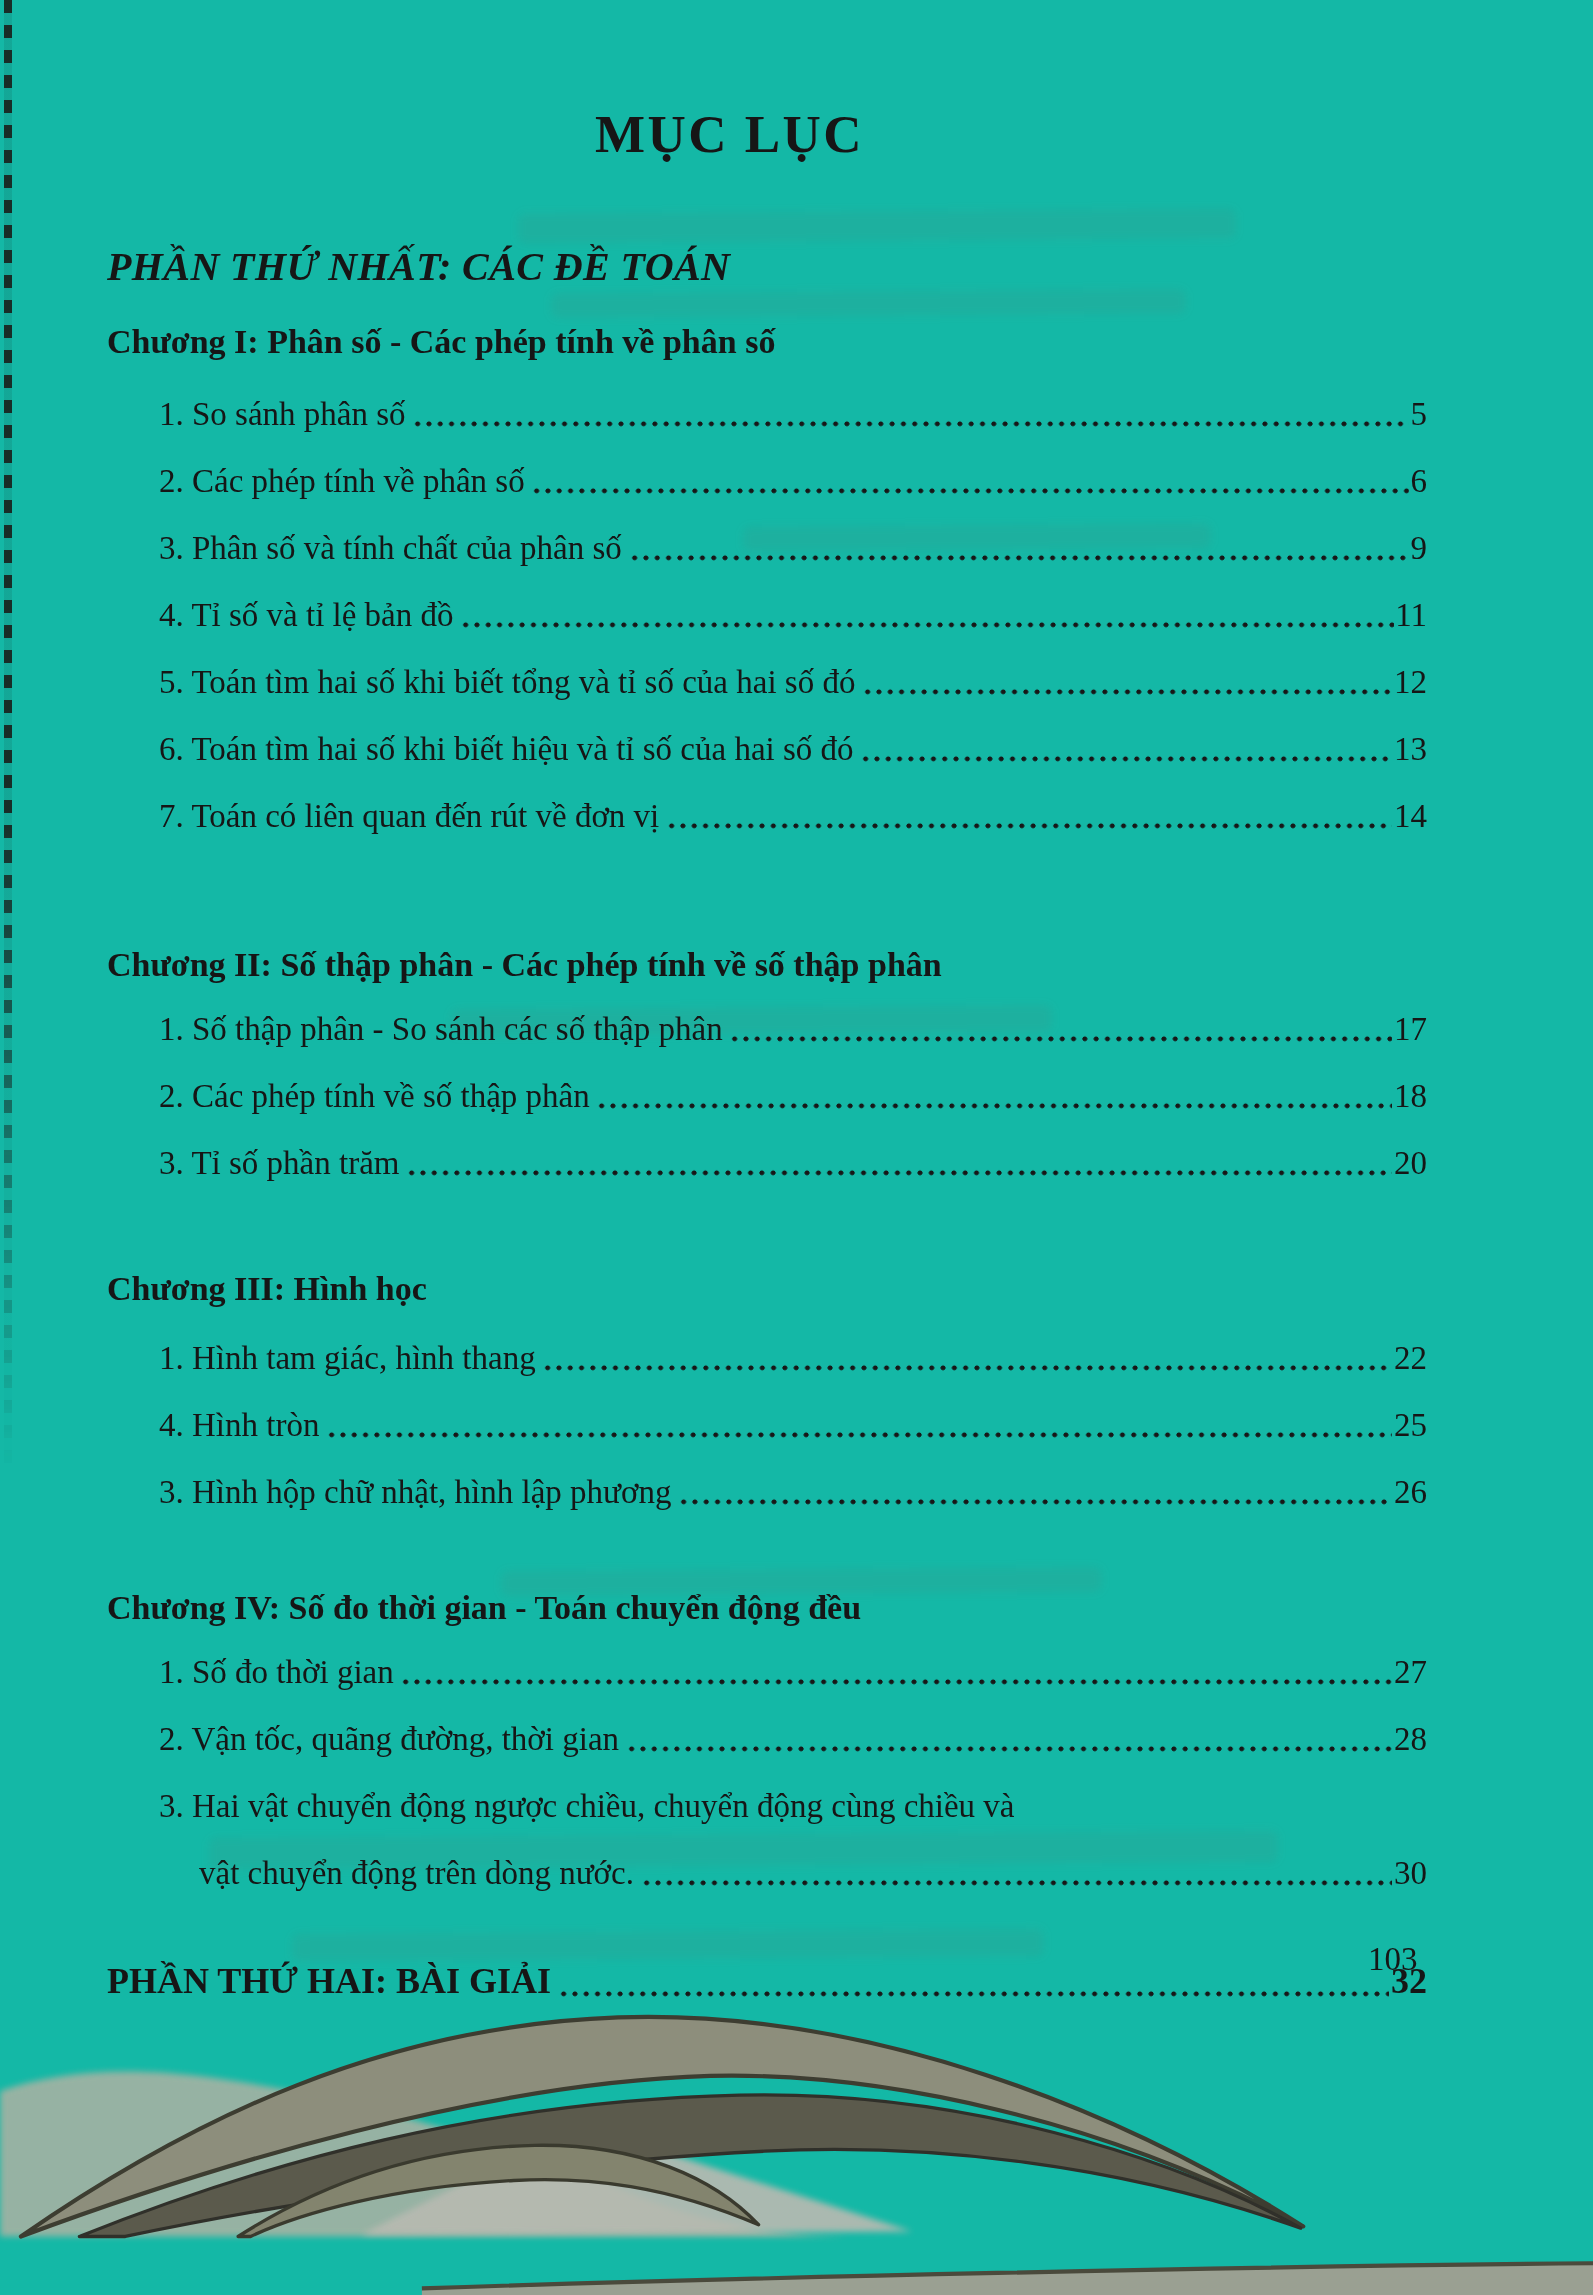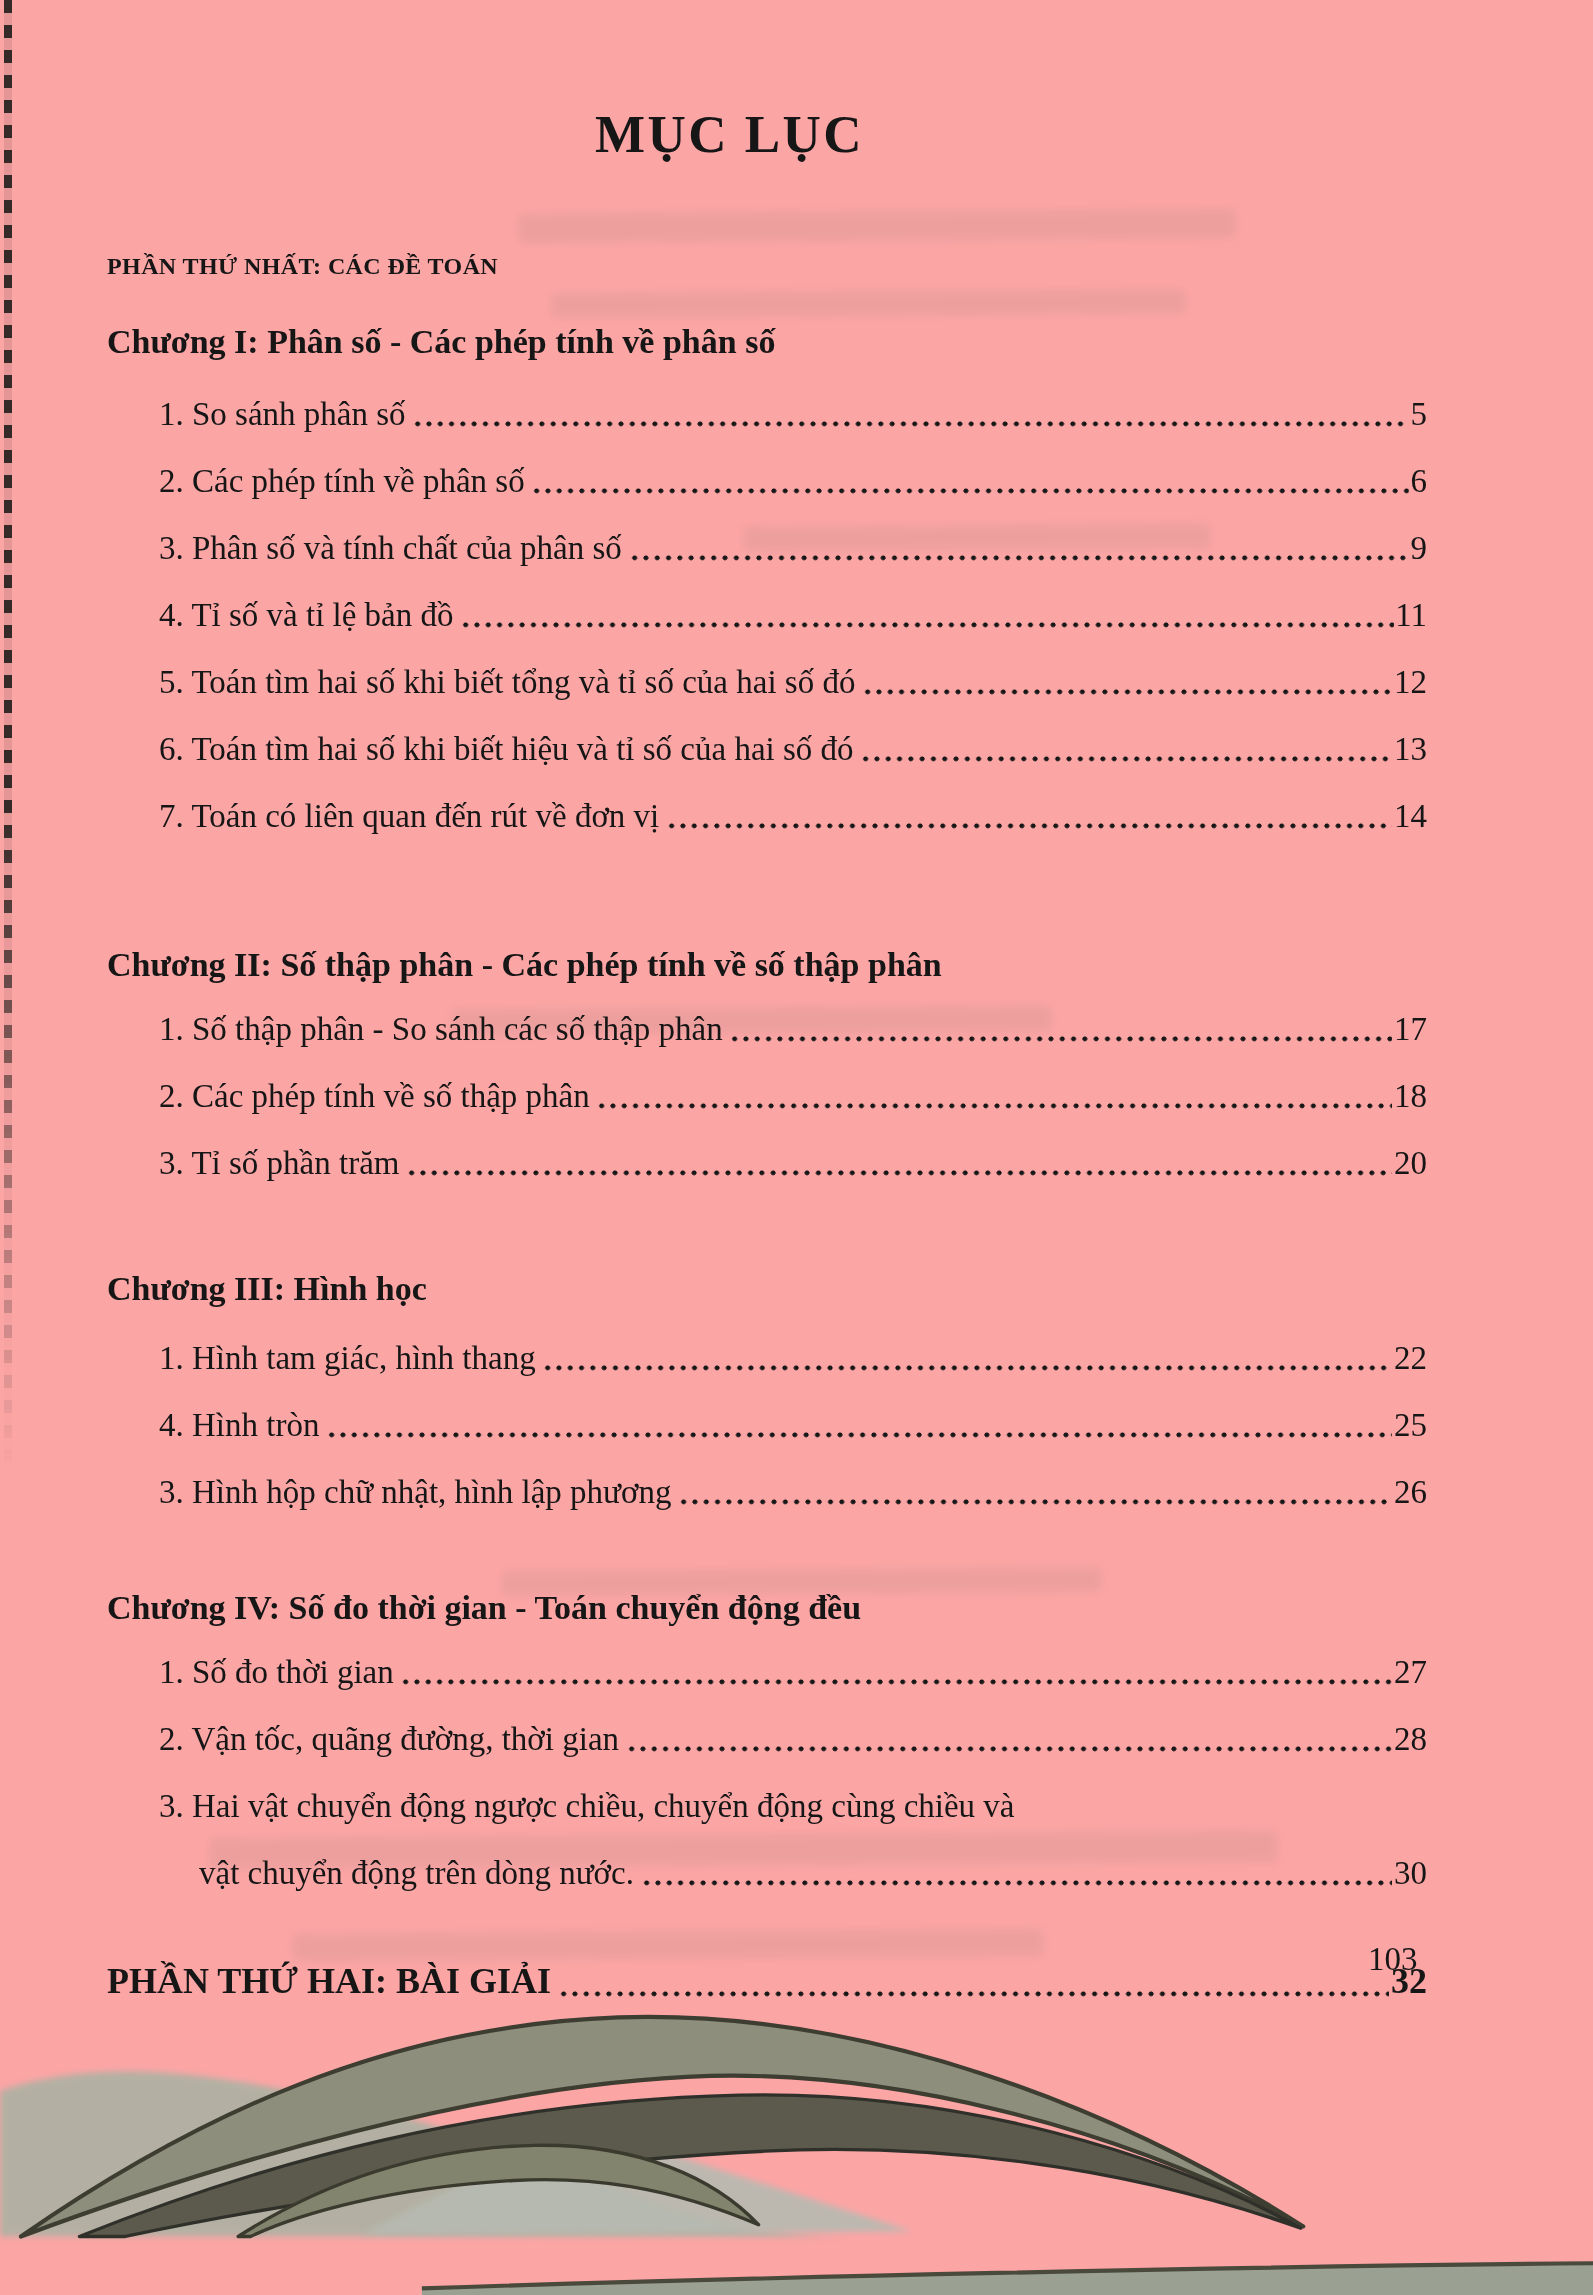--- a/index.html
+++ b/index.html
@@ -1,38 +1,39 @@
 <!DOCTYPE html>
 <html style="font-size:13.4px"><head>
 <meta charset="utf-8">
 <style>
   html,body { margin:0; padding:0; background:#e8e8e6; }
   .page {
     position:relative; width:1594px; height:2295px;
-    background:#fca5a5; overflow:hidden;
+    background:#14b8a6; overflow:hidden;
     font-family:"Liberation Serif","DejaVu Serif",serif;
     color:#161616;
   }
   
   .spine-line {
     position:absolute; left:4.2px; top:0; width:7.5px; height:1470px;
     background:repeating-linear-gradient(180deg,
        rgba(25,25,22,0.88) 0 13.4px, rgba(25,25,22,0.10) 13.4px 25px);
     -webkit-mask-image:linear-gradient(180deg,#000 55%,transparent 100%);
     mask-image:linear-gradient(180deg,#000 55%,transparent 100%);
   }
   .content { position:absolute; left:107px; top:0; width:1320px; }
 
   .doc-title {
     margin:100px 75px 0 0; text-align:center;
     font-size:53px; font-weight:bold; letter-spacing:2.5px; line-height:69px;
   }
   .part-heading {
-    font-size:24px; font-weight:bold; line-height:47px; letter-spacing:0.4px;
+    font-size:40px; font-weight:bold; line-height:47px; letter-spacing:0.4px;
     margin-top:74px;
+    font-style:italic;
   }
   .part2-row { margin-top:64px; font-size:36px; font-weight:bold; line-height:47px;
     display:flex; align-items:baseline; }
   .chap-heading { font-size:34px; font-weight:bold; line-height:47px; }
   .mt-ch1 { margin-top:28px; }
   .mt-ch2 { margin-top:104px; }
   .mt-ch3 { margin-top:81px; }
   .mt-ch4 { margin-top:71px; }
 
   .row {

